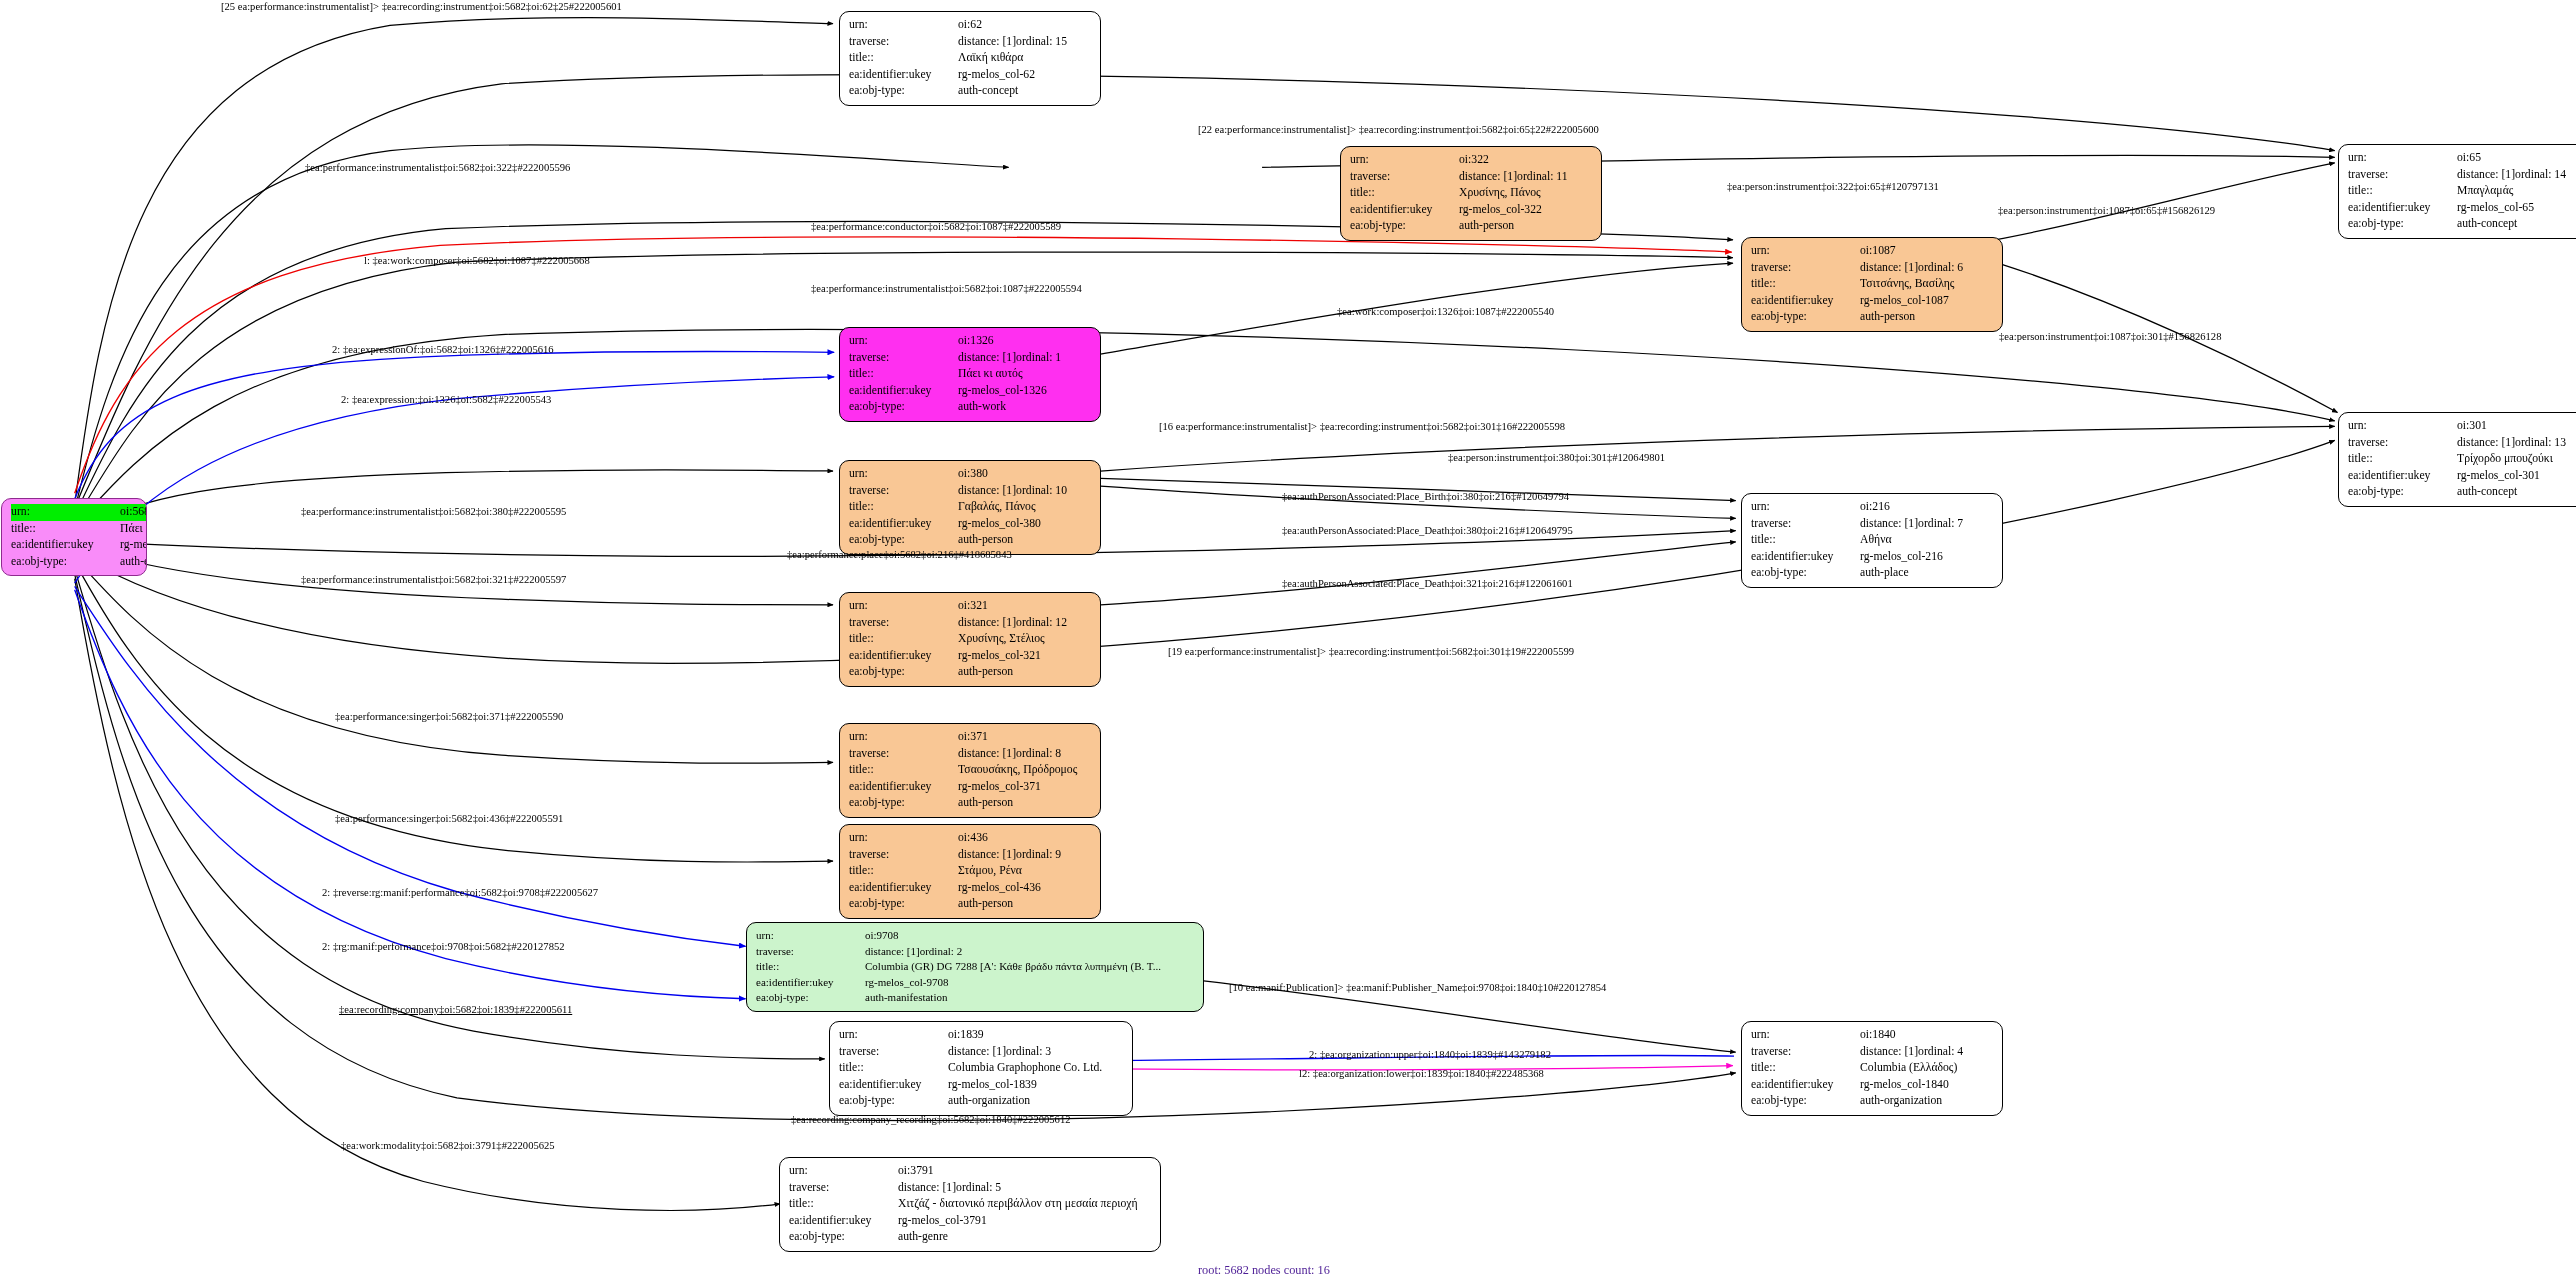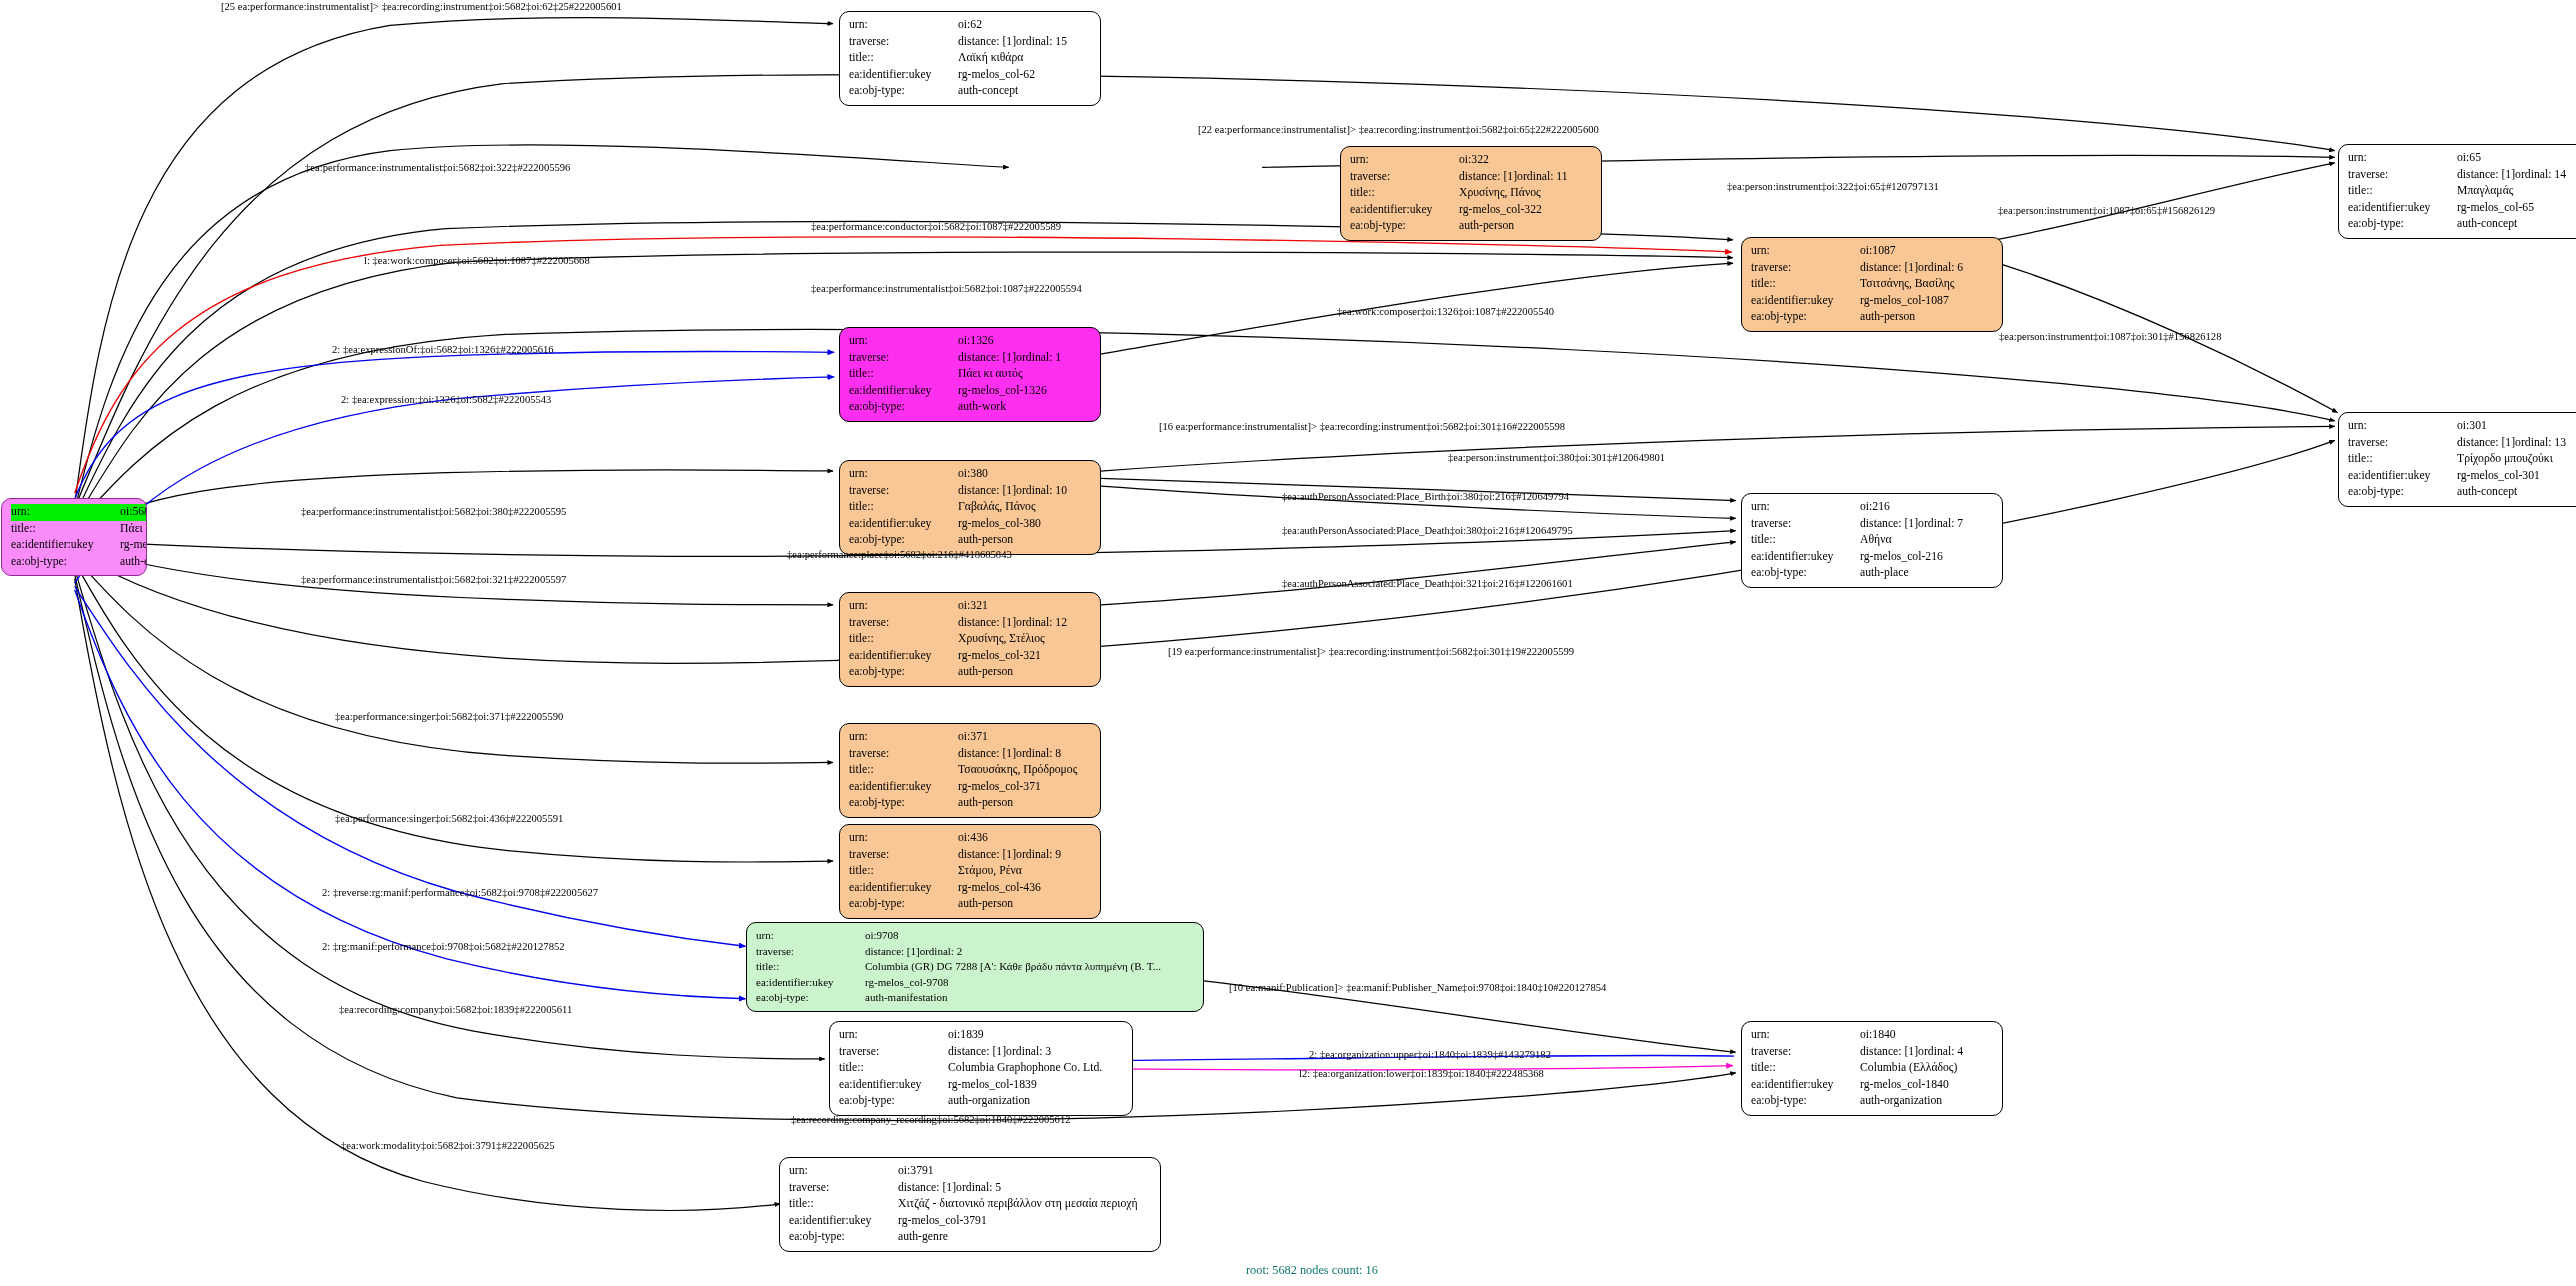--- a/index.html
+++ b/index.html
@@ -67,23 +67,22 @@
   .edge-label {
     position: absolute;
     font-size: 10.6px;
     color: #000000;
     white-space: nowrap;
     font-family: "Liberation Serif", "DejaVu Serif", serif;
   }
   .caption {
     position: absolute;
     font-size: 12.3px;
-    color: #0f766e;
+    color: #4c1d95;
     white-space: nowrap;
-    margin-left: 48px;
   }
 </style>
 </head>
 <body>
 
 <div id="canvas">
 
   <svg id="edge-layer" viewBox="0 0 4623 2309" xmlns="http://www.w3.org/2000/svg">
     <defs>
       <marker id="ah-k" markerWidth="11" markerHeight="9" refX="10" refY="4.5" orient="auto" markerUnits="userSpaceOnUse">
@@ -558,21 +557,21 @@
   <div class="edge-label" style="left:1282px; top:525px;  ">‡ea:authPersonAssociated:Place_Death‡oi:380‡oi:216‡#120649795</div>
   <div class="edge-label" style="left:787px; top:549px;  ">‡ea:performance:place‡oi:5682‡oi:216‡#418685843</div>
   <div class="edge-label" style="left:301px;  top:574px; ">‡ea:performance:instrumentalist‡oi:5682‡oi:321‡#222005597</div>
   <div class="edge-label" style="left:1282px; top:578px; ">‡ea:authPersonAssociated:Place_Death‡oi:321‡oi:216‡#122061601</div>
   <div class="edge-label" style="left:1168px; top:646px; ">[19 ea:performance:instrumentalist]&gt; ‡ea:recording:instrument‡oi:5682‡oi:301‡19#222005599</div>
   <div class="edge-label" style="left:335px;  top:711px; ">‡ea:performance:singer‡oi:5682‡oi:371‡#222005590</div>
   <div class="edge-label" style="left:335px;  top:813px; ">‡ea:performance:singer‡oi:5682‡oi:436‡#222005591</div>
   <div class="edge-label" style="left:322px;  top:887px; ">2: ‡reverse:rg:manif:performance‡oi:5682‡oi:9708‡#222005627</div>
   <div class="edge-label" style="left:322px;  top:941px; ">2: ‡rg:manif:performance‡oi:9708‡oi:5682‡#220127852</div>
   <div class="edge-label" style="left:1229px; top:982px; ">[10 ea:manif:Publication]&gt; ‡ea:manif:Publisher_Name‡oi:9708‡oi:1840‡10#220127854</div>
-  <div class="edge-label" style="left:339px;  top:1004px; ">‡ea:recording:company‡oi:5682‡oi:1839‡#222005611</div>
+  <div class="edge-label" style="left:339px;  top:1004px;text-decoration:underline; ">‡ea:recording:company‡oi:5682‡oi:1839‡#222005611</div>
   <div class="edge-label" style="left:1309px; top:1049px; ">2: ‡ea:organization:upper‡oi:1840‡oi:1839‡#143279182</div>
   <div class="edge-label" style="left:1299px; top:1068px; ">l2: ‡ea:organization:lower‡oi:1839‡oi:1840‡#222485368</div>
   <div class="edge-label" style="left:791px; top:1114px; ">‡ea:recording:company_recording‡oi:5682‡oi:1840‡#222005612</div>
   <div class="edge-label" style="left:341px;  top:1140px; ">‡ea:work:modality‡oi:5682‡oi:3791‡#222005625</div>
 
   <div class="caption" style="left:1198px; top:1263px;">root: 5682 nodes count: 16</div>
 
 </div>
 
 

